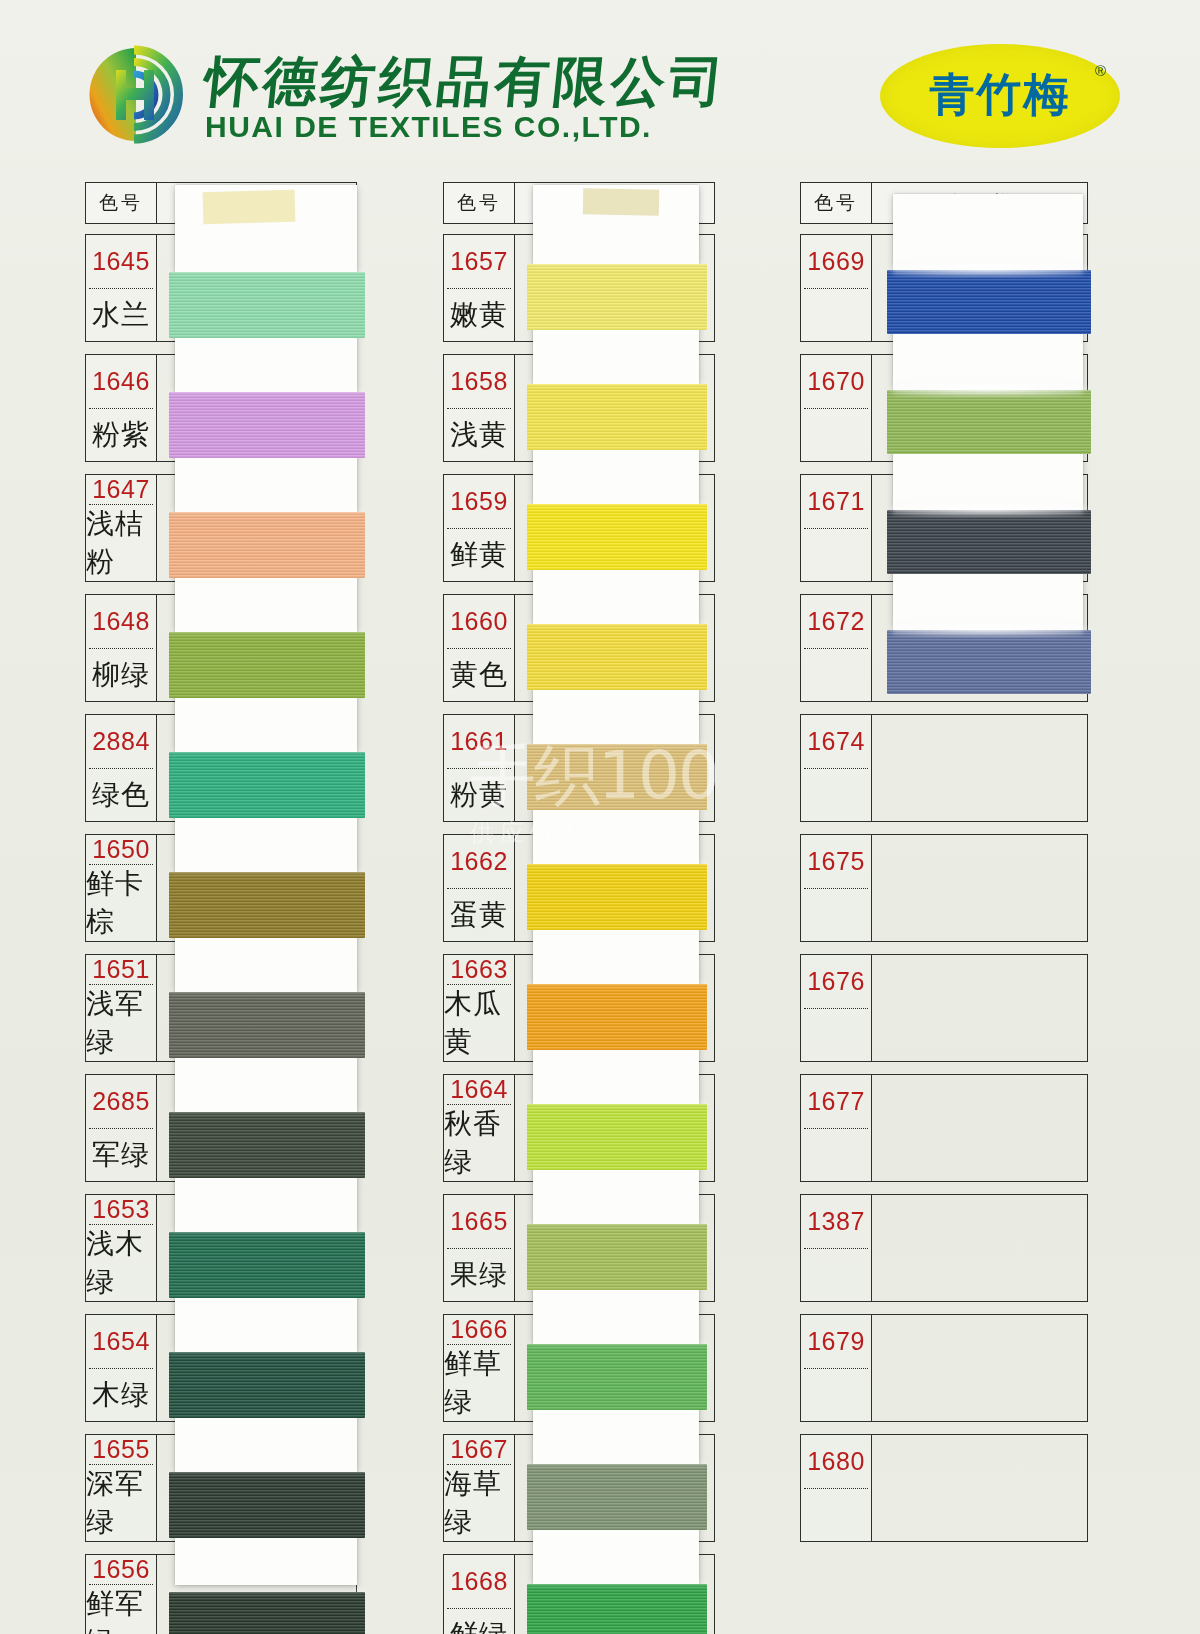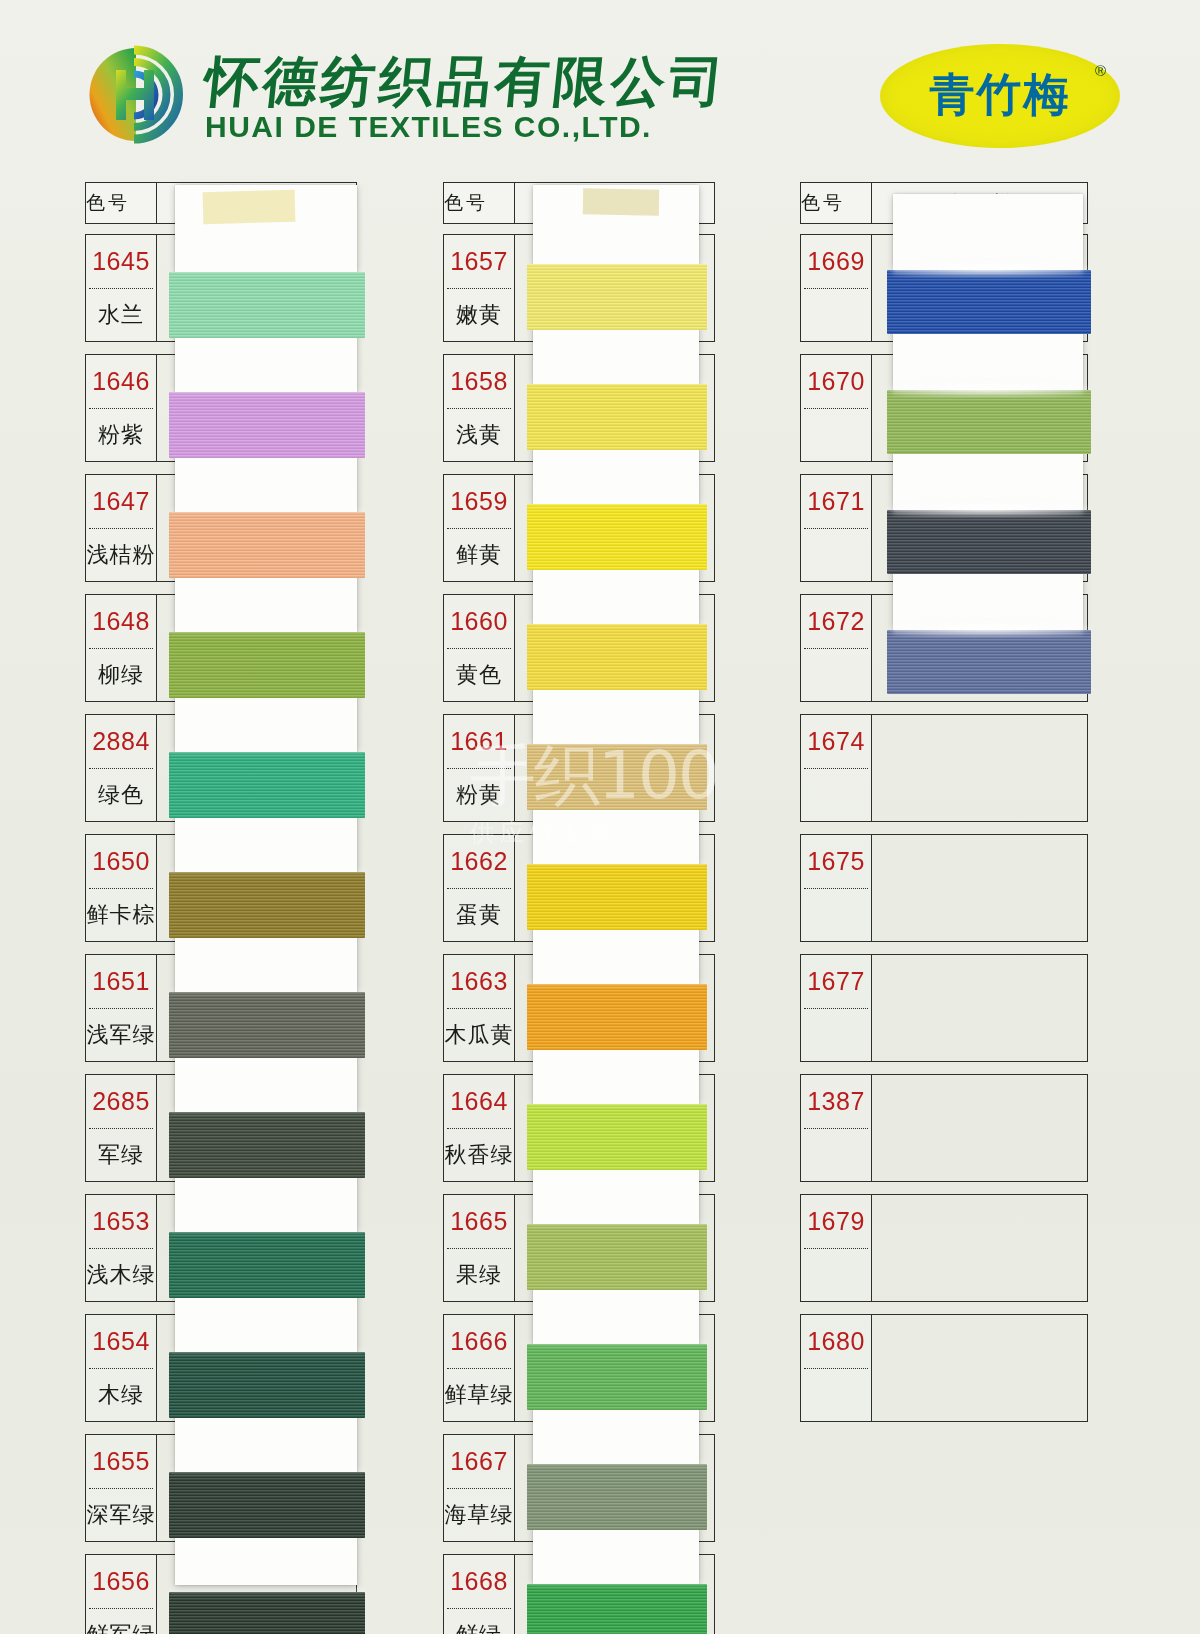--- a/index.html
+++ b/index.html
@@ -79,42 +79,42 @@
   }
   .cell-sample{
     box-sizing:border-box;
     border:1.6px solid #2c2f2a;
     border-left:none;
     background:transparent;
     position:relative;
   }
 
   
-  .hdr-row .cell-code{height:42px;justify-content:center;background:rgba(255,255,255,.35);}
+  .hdr-row .cell-code{height:42px;justify-content:center;align-items:center;background:rgba(255,255,255,.35);}
   .hdr-row .cell-sample{height:42px;display:flex;align-items:center;justify-content:center;background:rgba(255,255,255,.30);}
   .hdr-label{
     font-family:"DejaVu Sans",sans-serif;
     font-size:19px;color:#1b1e19;letter-spacing:3px;font-weight:500;
   }
   .hdr-label.wide{letter-spacing:26px;padding-left:26px;}
 
   
   .row .cell-code{height:108px;}
   .row .cell-sample{height:108px;}
 
   .code-num{
     flex:1;display:flex;align-items:center;justify-content:center;
     font-family:"Liberation Sans",sans-serif;
     font-size:25px;color:#b91c1c;letter-spacing:.5px;
   }
   .code-sep{height:0;border-top:1.6px dotted #2c2f2a;margin:0 3px;}
   .code-name{
     flex:1;display:flex;align-items:center;justify-content:center;
     font-family:"DejaVu Sans",sans-serif;
-    font-size:22px;color:#1a1c18;letter-spacing:1px;
+    font-size:28px;color:#1a1c18;letter-spacing:1px;
   }
 
   
   #col-1 .cell-sample,#col-2 .cell-sample{width:200px;}
   #col-3 .cell-sample{width:216px;}
   #col-3 .cell-code{width:72px;}
 
   
   .card-strip{
     position:absolute;z-index:6;
@@ -496,20 +496,28 @@
     <div class="row">
       <div class="cell-code">
         <div class="code-num">1675</div>
         <div class="code-sep"></div>
         <div class="code-name"></div>
       </div>
       <div class="cell-sample"></div>
     </div>
     <div class="row">
       <div class="cell-code">
+        <div class="code-num">1676</div>
+        <div class="code-sep"></div>
+        <div class="code-name"></div>
+      </div>
+      <div class="cell-sample"></div>
+    </div>
+    <div class="row">
+      <div class="cell-code">
         <div class="code-num">1677</div>
         <div class="code-sep"></div>
         <div class="code-name"></div>
       </div>
       <div class="cell-sample"></div>
     </div>
     <div class="row">
       <div class="cell-code">
         <div class="code-num">1387</div>
         <div class="code-sep"></div>

